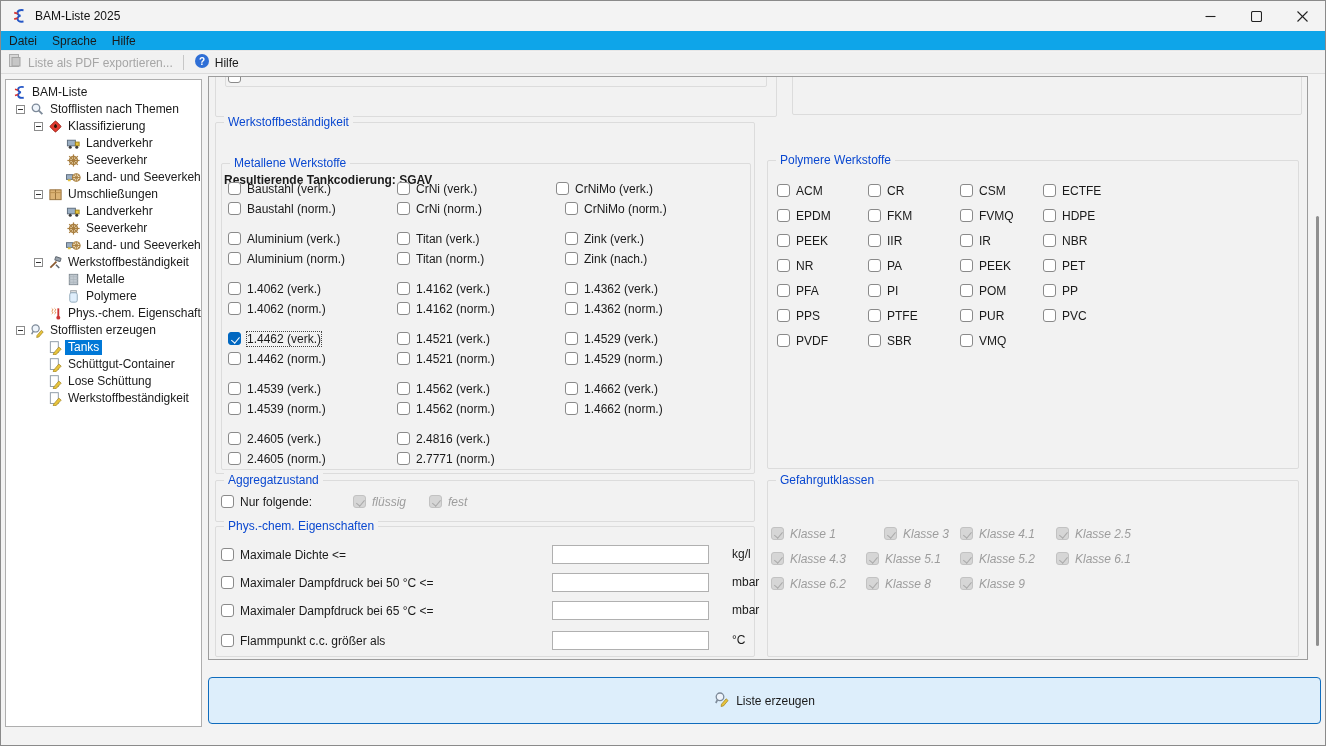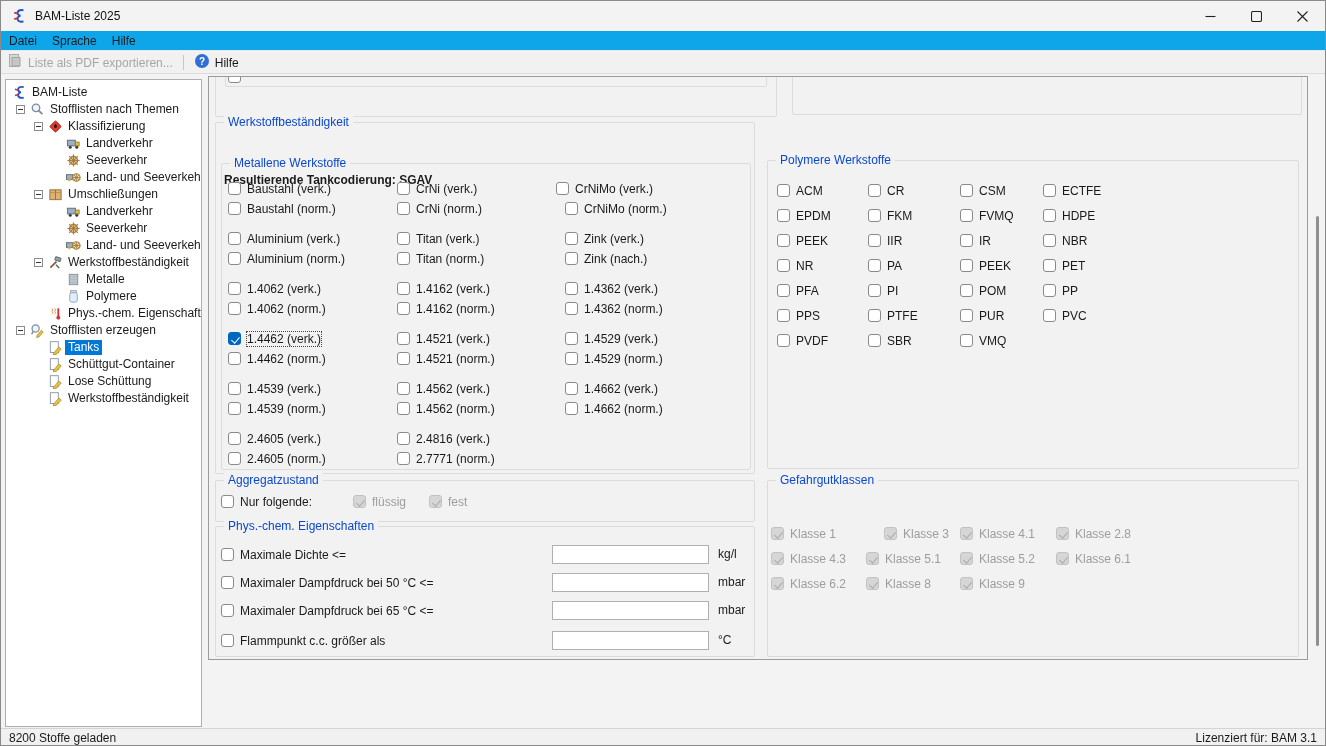--- a/index.html
+++ b/index.html
@@ -40,25 +40,25 @@
   .gb-title{position:absolute;top:-8px;left:8px;background:#f2f2f2;padding:0 4px;line-height:14px;color:#0a48d0;white-space:nowrap;}
   .result-line{position:absolute;font-weight:bold;white-space:nowrap;}
   
   .cb-item{position:absolute;display:flex;align-items:center;gap:6px;height:17px;white-space:nowrap;}
   .cb{flex:none;width:13px;height:13px;border:1px solid #8a8a8a;border-radius:3px;background:#fff;position:relative;}
   .cb.checked{background:#0067c0;border-color:#0067c0;}
   .cb.checked::after{content:"";position:absolute;left:4px;top:1.5px;width:3.5px;height:7px;border:solid #fff;border-width:0 1.6px 1.6px 0;transform:rotate(40deg);}
   .cb.dis{background:#dadada;border-color:#c2c2c2;}
   .cb.dis.checked{background:#d6d6d6;border-color:#c2c2c2;}
   .cb.dis.checked::after{border-color:#a9a9a9;}
-  .cb-item.dis .lbl{color:#9d9d9d;}
+  .cb-item.dis .lbl{color:#9d9d9d;font-style:italic;}
   .lbl.focus{outline:1px dotted #444;}
   
   .pc-input{position:absolute;width:157px;height:19px;border:1px solid #b0b0b0;background:#fff;font-family:"Liberation Sans",sans-serif;font-size:12px;padding:0 4px;}
-  .unit{position:absolute;line-height:17px;}
+  .unit{position:absolute;line-height:17px;margin-left:14px;}
   
   .vscroll{position:absolute;left:1311px;top:75px;width:11px;height:584px;}
   .vscroll .thumb{position:absolute;left:4px;width:3px;border-radius:2px;background:#8f8f8f;}
   
   .create-btn{position:absolute;left:207px;top:676px;width:1113px;height:47px;background:#ddeefb;border:1.5px solid #0f6cbd;border-radius:4px;display:flex;align-items:center;justify-content:center;gap:6px;}
   .create-btn svg{width:16px;height:16px;}
   
   .statusbar{position:absolute;left:0;top:727px;width:100%;height:19px;background:#f1f1f1;border-top:1px solid #d4d4d4;}
   .statusbar .sleft{position:absolute;left:8px;top:2px;}
   .statusbar .sright{position:absolute;right:8px;top:2px;}
@@ -651,21 +651,21 @@
         <div class="cb-item dis" style="left:116px;top:44px">
     <span class="cb checked dis"></span>
     <span class="lbl">Klasse 3</span>
         </div>
         <div class="cb-item dis" style="left:192px;top:44px">
     <span class="cb checked dis"></span>
     <span class="lbl">Klasse 4.1</span>
         </div>
         <div class="cb-item dis" style="left:288px;top:44px">
     <span class="cb checked dis"></span>
-    <span class="lbl">Klasse 2.8</span>
+    <span class="lbl">Klasse 2.5</span>
         </div>
         <div class="cb-item dis" style="left:3px;top:69px">
     <span class="cb checked dis"></span>
     <span class="lbl">Klasse 4.3</span>
         </div>
         <div class="cb-item dis" style="left:98px;top:69px">
     <span class="cb checked dis"></span>
     <span class="lbl">Klasse 5.1</span>
         </div>
         <div class="cb-item dis" style="left:192px;top:69px">
@@ -689,19 +689,23 @@
     <span class="lbl">Klasse 9</span>
         </div>
       </div>
 
   </div>
 
   <div class="vscroll">
     <div class="thumb" style="top:140px;height:430px;"></div>
   </div>
 
-
-  <div class="statusbar">
-    <span class="sleft">8200 Stoffe geladen</span>
-    <span class="sright">Lizenziert für: BAM 3.1</span>
+  <div class="create-btn">
+    <span><svg viewBox="0 0 16 16">
+          <circle cx="6" cy="5.8" r="3.8" fill="#eef4fb" stroke="#7d8a99" stroke-width="1.3"></circle>
+          <line x1="3.4" y1="9" x2="1.8" y2="12" stroke="#7d8a99" stroke-width="1.6"></line>
+          <path d="M7.5 13.2l4.6-5.4 2 1.7-4.6 5.4-2.4.6z" fill="#e7c33c" stroke="#9c7f1e" stroke-width="0.7"></path>
+        </svg></span>
+    <span>Liste erzeugen</span>
   </div>
 
+
 </div>
 
 </body></html>

